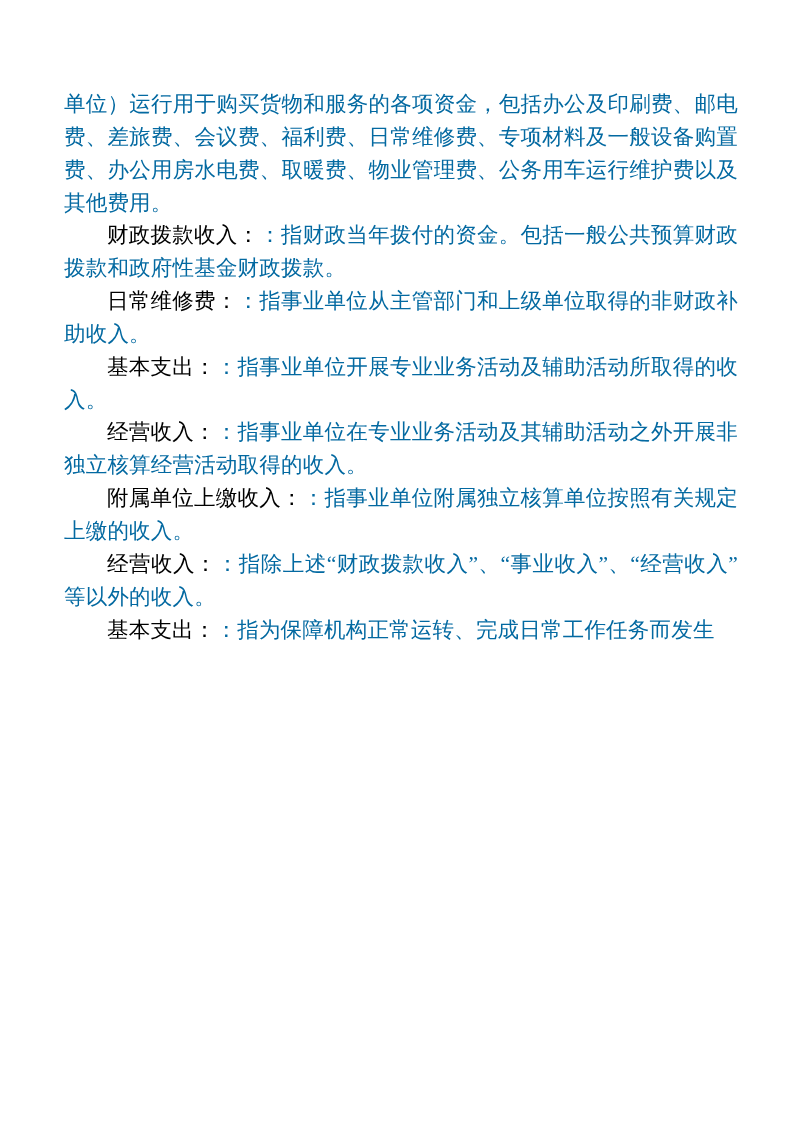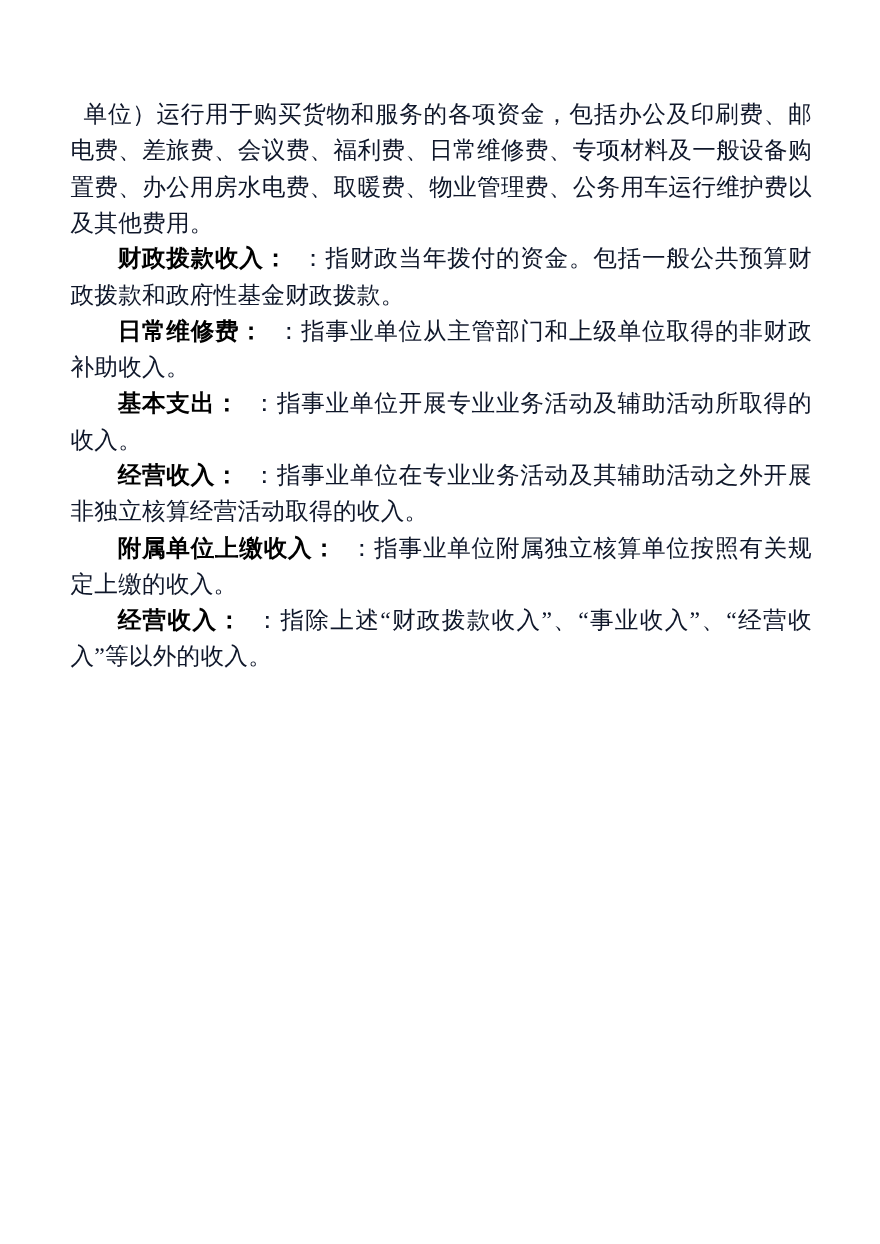--- a/index.html
+++ b/index.html
@@ -28,34 +28,34 @@
     letter-spacing: 0.2px;
   }
   p.para {
     margin: 0;
     padding: 0;
   }
   p.para.indent {
     text-indent: 43px;
   }
   .term {
-    font-weight: 700;
+    font-weight: 400;
     color: #000000;
   }
   .para-body {
-    color: #0f172a;
-    margin-left: 12px;
+    color: #0369a1;
   }
 </style>
 </head>
 <body>
 
 <div class="page">
   <div class="content" id="paragraphs-container">
       <p class="para"><span class="para-body">单位）运行用于购买货物和服务的各项资金，包括办公及印刷费、邮电费、差旅费、会议费、福利费、日常维修费、专项材料及一般设备购置费、办公用房水电费、取暖费、物业管理费、公务用车运行维护费以及其他费用。</span></p>
       <p class="para indent"><span class="term">财政拨款收入：</span><span class="para-body">：指财政当年拨付的资金。包括一般公共预算财政拨款和政府性基金财政拨款。</span></p>
       <p class="para indent"><span class="term">日常维修费：</span><span class="para-body">：指事业单位从主管部门和上级单位取得的非财政补助收入。</span></p>
       <p class="para indent"><span class="term">基本支出：</span><span class="para-body">：指事业单位开展专业业务活动及辅助活动所取得的收入。</span></p>
       <p class="para indent"><span class="term">经营收入：</span><span class="para-body">：指事业单位在专业业务活动及其辅助活动之外开展非独立核算经营活动取得的收入。</span></p>
       <p class="para indent"><span class="term">附属单位上缴收入：</span><span class="para-body">：指事业单位附属独立核算单位按照有关规定上缴的收入。</span></p>
       <p class="para indent"><span class="term">经营收入：</span><span class="para-body">：指除上述“财政拨款收入”、“事业收入”、“经营收入”等以外的收入。</span></p>
+      <p class="para indent"><span class="term">基本支出：</span><span class="para-body">：指为保障机构正常运转、完成日常工作任务而发生</span></p>
     </div>
 </div>
 
 </body></html>

